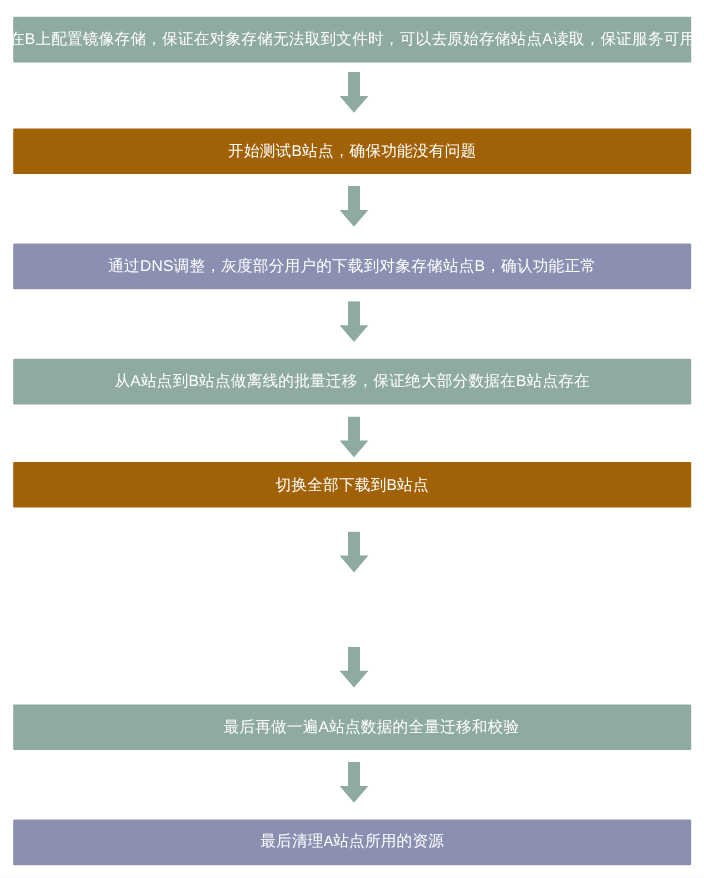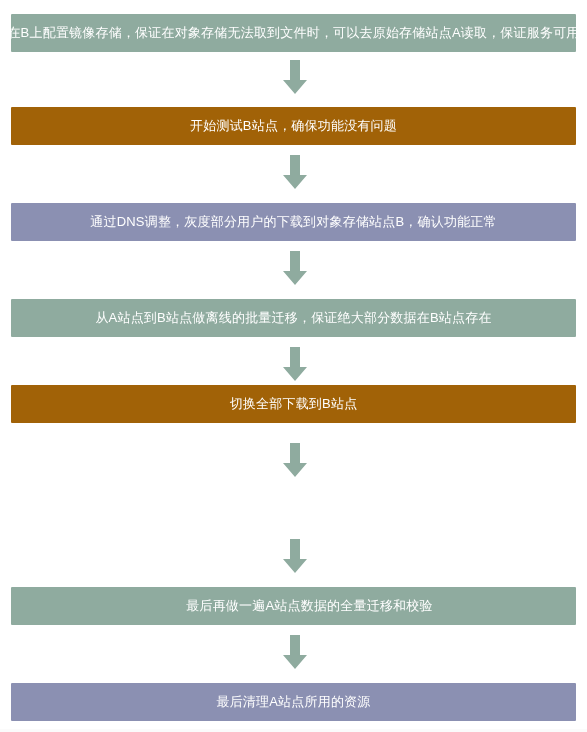--- a/index.html
+++ b/index.html
@@ -137,19 +137,19 @@
   <div class="flow-step c-sage" style="top:587px;padding-left:32px;">
     <span class="step-label">最后再做一遍A站点数据的全量迁移和校验</span>
   </div>
 
   <div class="flow-arrow" style="top:635px;">
     <svg viewBox="0 0 24 36" xmlns="http://www.w3.org/2000/svg" aria-hidden="true">
       <polygon points="7,0 17,0 17,20 24,20 12,34 0,20 7,20" fill="#8fab9f"></polygon>
     </svg>
   </div>
 
-  <div class="flow-step c-purple" style="top:683px;">
+  <div class="flow-step c-purple" style="top:683px;font-family:Liberation Mono, monospace;">
     <span class="step-label">最后清理A站点所用的资源</span>
   </div>
 
   <div class="bottom-rule"></div>
 
 </div>
 
 </body></html>

